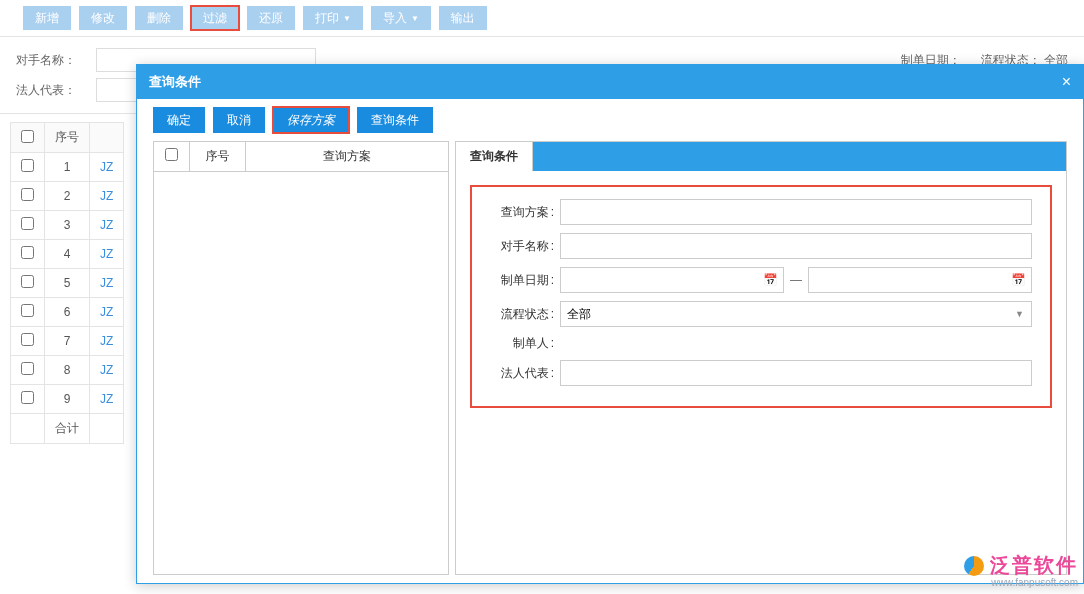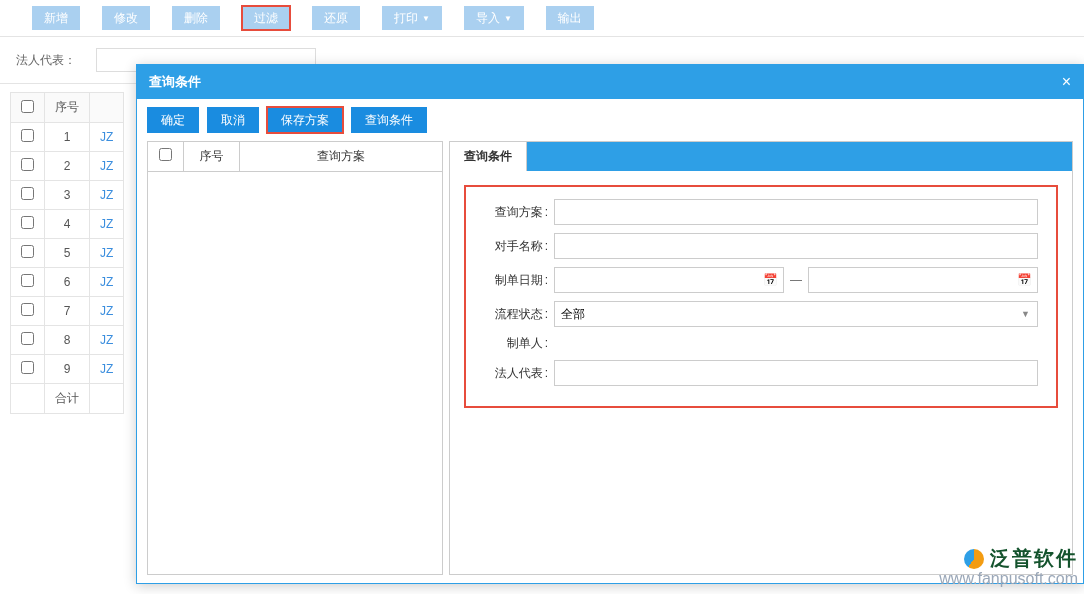--- a/index.html
+++ b/index.html
@@ -1,19 +1,19 @@
 <!DOCTYPE html>
 <html><head>
 <meta charset="utf-8">
 <style>
 * { box-sizing: border-box; margin: 0; padding: 0; }
 body { font-family: "Microsoft YaHei", Arial, sans-serif; font-size: 12px; background: #fff; color: #333; position: relative; width: 1084px; height: 594px; overflow: hidden; }
 
 
-.top-toolbar { padding: 6px 8px; display: flex; gap: 22px; margin-left: 24px; }
+.top-toolbar { padding: 6px 23px; display: flex; gap: 8px; }
 .top-toolbar button { border: none; background: #aad0f0; color: #fff; padding: 4px 12px; font-size: 12px; cursor: pointer; display: flex; align-items: center; gap: 4px; height: 24px; }
 .top-toolbar button.highlighted { outline: 2px solid #e74c3c; outline-offset: -1px; }
 .top-toolbar .arrow-down { font-size: 8px; }
 
 
 .filter-row { padding: 8px 16px; border-top: 1px solid #e4e4e4; border-bottom: 1px solid #e4e4e4; }
 .filter-row .row { display: flex; gap: 20px; align-items: center; height: 30px; }
 .filter-row label { color: #666; width: 60px; text-align: right; }
 .filter-row input { border: 1px solid #ddd; height: 24px; width: 220px; padding: 0 6px; }
 .filter-row .wide { flex: 1; }
@@ -24,25 +24,25 @@
 .bg-table th, .bg-table td { border: 1px solid #e4e4e4; padding: 6px 10px; text-align: center; color: #555; font-weight: normal; font-size: 12px; }
 .bg-table th { background: #fafafa; }
 .bg-table td.link { color: #3b8ede; }
 .bg-table td.chk, .bg-table th.chk { width: 30px; }
 .bg-table input[type=checkbox] { }
 
 
 .modal { position: absolute; left: 136px; top: 64px; width: 948px; height: 520px; background: #fff; border: 1px solid #2e9fe6; box-shadow: 0 2px 12px rgba(0,0,0,0.2); display: flex; flex-direction: column; }
 .modal-header { background: #2e9fe6; color: #fff; padding: 8px 12px; font-size: 13px; display: flex; align-items: center; justify-content: space-between; font-weight: bold; }
 .modal-header .close { cursor: pointer; font-size: 16px; font-weight: normal; }
-.modal-body { padding: 8px 10px; flex: 1; display: flex; flex-direction: column; }
+.modal-body { padding: 8px 16px; flex: 1; display: flex; flex-direction: column; }
 
 .modal-toolbar { display: flex; gap: 8px; margin-bottom: 8px; }
 .modal-toolbar button { border: none; background: #1a8ce0; color: #fff; padding: 5px 14px; font-size: 12px; cursor: pointer; height: 26px; }
-.modal-toolbar button.highlighted { outline: 2px solid #e74c3c; outline-offset: -1px; }
+.modal-toolbar button.highlighted { outline: 2px solid #e74c3c; outline-offset: -1px; font-style: italic; }
 
 .modal-panes { flex: 1; display: flex; gap: 6px; }
 .pane-left { width: 296px; border: 1px solid #ccc; background: #fff; }
 .pane-left-header { display: flex; border-bottom: 1px solid #ccc; }
 .pane-left-header .col { border-right: 1px solid #ccc; padding: 6px 0; text-align: center; background: #fff; color: #333; }
 .pane-left-header .col:last-child { border-right: none; }
 .pane-left-header .col.chk { width: 36px; }
 .pane-left-header .col.seq { width: 56px; }
 .pane-left-header .col.plan { flex: 1; }
 
@@ -60,22 +60,22 @@
 .form-row .date-pair { display: flex; align-items: center; gap: 6px; }
 .form-row .date-pair .date-wrap { position: relative; flex: 1; }
 .form-row .date-pair .sep { color: #666; }
 .form-row .icon-right { position: absolute; right: 6px; top: 50%; transform: translateY(-50%); color: #888; pointer-events: none; }
 .form-row select { width: 100%; height: 26px; border: 1px solid #ccc; padding: 0 6px; font-size: 12px; background: #fff; appearance: none; }
 .form-row .select-wrap::after { content: "▼"; position: absolute; right: 8px; top: 50%; transform: translateY(-50%); color: #888; font-size: 9px; pointer-events: none; }
 .form-row input::placeholder { color: #aaa; }
 .watermark-container { position: absolute; right: 6px; bottom: 6px; text-align: right; }
 .watermark-container .brand { display: flex; align-items: center; gap: 6px; justify-content: flex-end; }
 .watermark-container .logo-c { width: 20px; height: 20px; border-radius: 50%; background: conic-gradient(#f39c12 0 60%, #2e9fe6 60% 100%); }
-.watermark-container .brand-text { color: #14532d; font-size: 20px; font-weight: bold; letter-spacing: 2px; }
-.watermark-container .url-text { color: #9aa7b8; font-size: 16px; margin-top: -2px; }
+.watermark-container .brand-text { color: #ec4899; font-size: 20px; font-weight: bold; letter-spacing: 2px; }
+.watermark-container .url-text { color: #9aa7b8; font-size: 10px; margin-top: -2px; }
 </style>
 </head>
 <body>
 
 <div class="top-toolbar">
   <button>新增</button>
   <button>修改</button>
   <button>删除</button>
   <button class="highlighted">过滤</button>
   <button>还原</button>
@@ -84,20 +84,27 @@
       <span class="arrow-down">▼</span>
     </button>
   <button>
       <span>导入</span>
       <span class="arrow-down">▼</span>
     </button>
   <button>输出</button>
 </div>
 
 <div class="filter-row">
+  <div class="row">
+    <label><span>对手名称</span>：</label>
+    <input type="text" style="">
+    <div class="wide"></div>
+    <label><span>制单日期</span>：</label>
+    <span class="right-label"><span>流程状态</span>：&nbsp;<span>全部</span></span>
+  </div>
   <div class="row">
     <label><span>法人代表</span>：</label>
     <input type="text" style="">
   </div>
 </div>
 
 <table class="bg-table">
   <thead>
       <tr>
     <th class="chk"><input type="checkbox" style=""></th>

